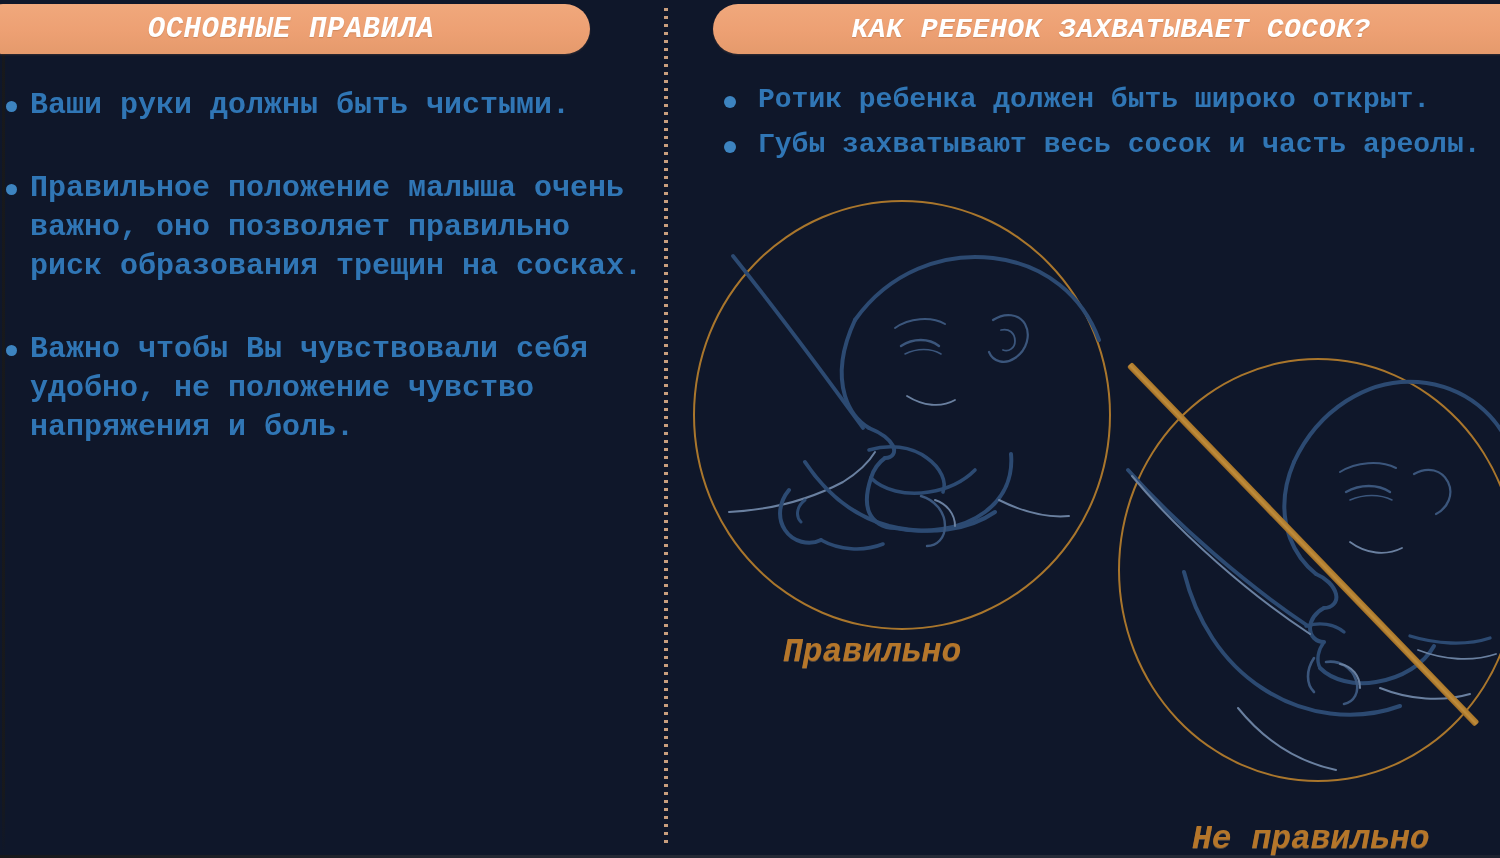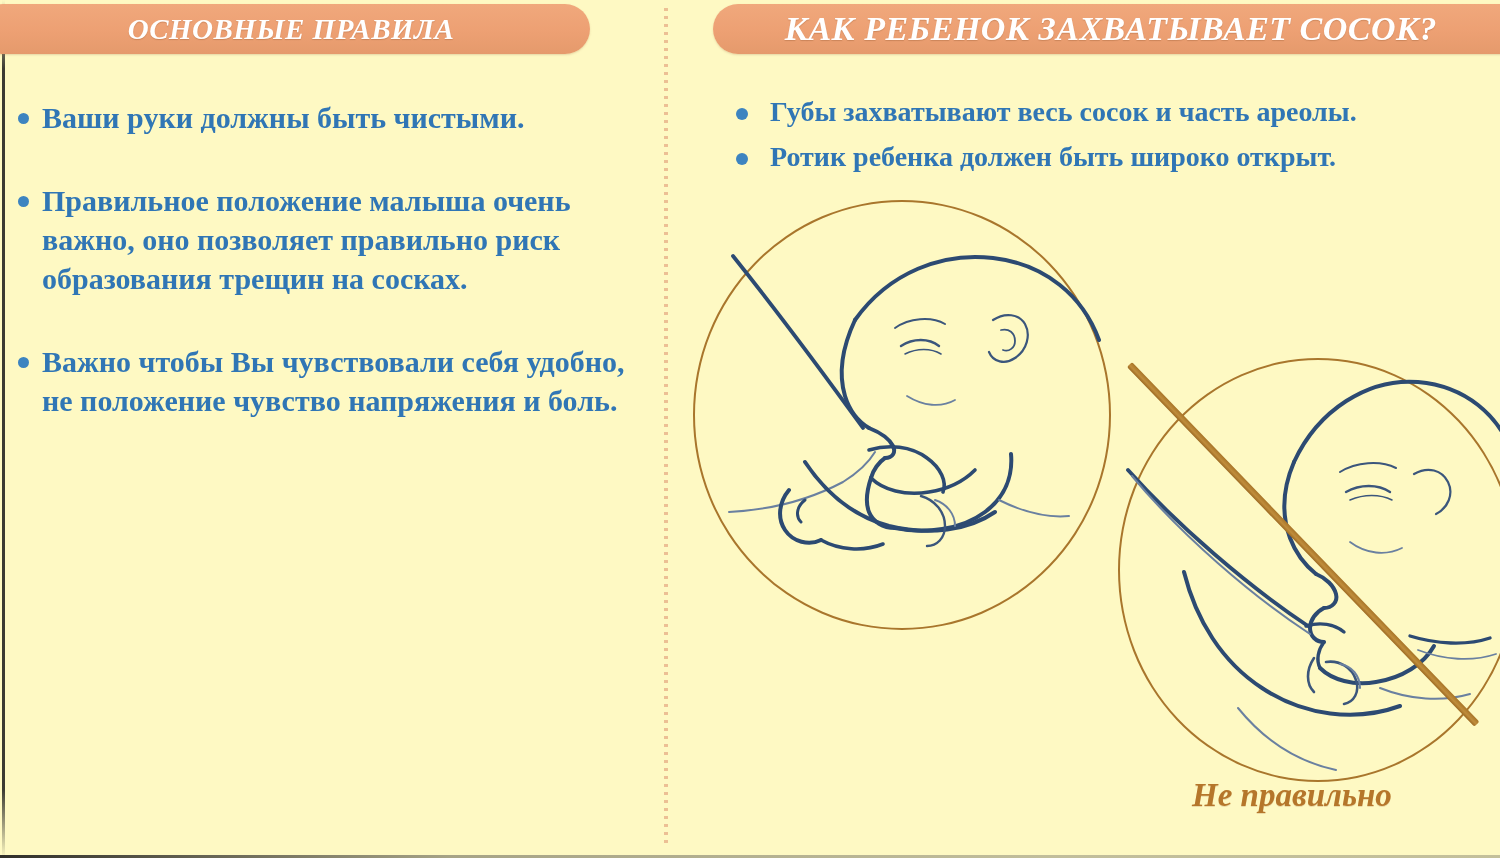--- a/index.html
+++ b/index.html
@@ -5,23 +5,23 @@
 <style>
   html, body {
     margin: 0;
     padding: 0;
     background: #ffffff;
   }
   #page {
     position: relative;
     width: 1500px;
     height: 858px;
-    background: #fef9c3;
+    background: #0f172a;
     overflow: hidden;
-    font-family: Liberation Serif, serif;
+    font-family: Liberation Mono, monospace;
   }
 
   
   .edge-left {
     position: absolute;
     left: 2px; top: 0; width: 3px; height: 858px;
     background: linear-gradient(to bottom, rgba(20,20,20,0) 0%, rgba(25,25,25,.85) 8%, rgba(25,25,25,.85) 92%, rgba(20,20,20,0) 100%);
   }
   .edge-bottom {
     position: absolute;
@@ -68,32 +68,32 @@
     top: 4px;
     width: 612px;
   }
   #banner-left .banner-title { padding-left: 14px; }
   #banner-right {
     left: 713px;
     top: 4px;
     width: 830px;
   }
   #banner-right .banner-title {
-    font-size: 34px;
+    font-size: 28px;
     padding-right: 34px;
   }
 
   
   .column { position: absolute; }
   #col-left  { left: 0px;   top: 86px; width: 650px; }
   #col-right { left: 700px; top: 82px; width: 800px; }
 
   ul.bullets {
     list-style: none;
-    margin: 12px;
+    margin: 0;
     padding: 0;
   }
   ul.bullets li {
     position: relative;
     color: #3076b5;
     font-weight: bold;
     line-height: 1.30;
   }
   ul.bullets li::before {
     content: "";
@@ -147,21 +147,21 @@
   .caption {
     position: absolute;
     color: #b5762a;
     font-style: italic;
     font-weight: bold;
     font-size: 32px;
     white-space: nowrap;
     text-shadow: 0 1px 0 rgba(200,160,110,.35);
   }
   #caption-correct   { left: 783px;  top: 634px; font-size: 33px; }
-  #caption-incorrect { left: 1192px; top: 777px; font-size: 33px; }
+  #caption-incorrect { left: 1192px; top: 821px; font-size: 33px; }
 
   .strike-line {
     position: absolute;
     left: 1127px;
     top: 367px;
     width: 7px;
     height: 500px;
     background: linear-gradient(90deg, #9d6a22 0%, #c08d3c 45%, #a87528 100%);
     transform-origin: top left;
     transform: rotate(-44deg) translate(0, 0);
@@ -188,22 +188,22 @@
   <div class="column" id="col-left">
     <ul class="bullets" id="list-left">
       <li>Ваши руки должны быть чистыми.</li>
       <li>Правильное положение малыша очень важно, оно позволяет правильно риск образования трещин на сосках.</li>
       <li>Важно чтобы Вы чувствовали себя удобно, не положение чувство напряжения и боль.</li>
     </ul>
   </div>
 
   <div class="column" id="col-right">
     <ul class="bullets" id="list-right">
+      <li>Ротик ребенка должен быть широко открыт.</li>
       <li>Губы захватывают весь сосок и часть ареолы.</li>
-      <li>Ротик ребенка должен быть широко открыт.</li>
     </ul>
   </div>
 
   <div class="figure" id="figure-correct">
     <div class="circle-ring" id="ring-correct"></div>
     <svg class="fig-svg" width="418" height="430" viewBox="0 0 418 430">
       <g fill="none" stroke="#2c4a72" stroke-linecap="round" stroke-linejoin="round">
 
         <path d="M162 120 C196 72 250 52 300 58 C352 64 390 96 406 140" stroke-width="4"></path>
 
@@ -242,20 +242,21 @@
         <path d="M128 340 C146 350 170 352 190 344" stroke-width="3.6"></path>
 
         <path d="M228 296 C242 300 252 312 252 326 C252 338 244 346 234 346" stroke-width="2.4" stroke="#3b567c"></path>
         <path d="M242 300 C254 304 262 314 262 326" stroke-width="2" stroke="#6a80a0"></path>
 
         <path d="M306 300 C330 312 354 318 376 316" stroke-width="2" stroke="#6a80a0"></path>
       </g>
     </svg>
   </div>
 
+  <span class="caption" id="caption-correct">Правильно</span>
 
   <div class="figure" id="figure-incorrect">
     <div class="circle-ring" id="ring-incorrect"></div>
     <svg class="fig-svg" width="400" height="424" viewBox="0 0 400 424">
       <g fill="none" stroke="#2c4a72" stroke-linecap="round" stroke-linejoin="round">
 
         <path d="M176 104 C200 52 250 20 300 24 C346 28 382 56 396 100" stroke-width="4"></path>
 
         <path d="M176 104 C164 132 164 158 172 180 C178 196 188 208 198 216" stroke-width="4"></path>
 

